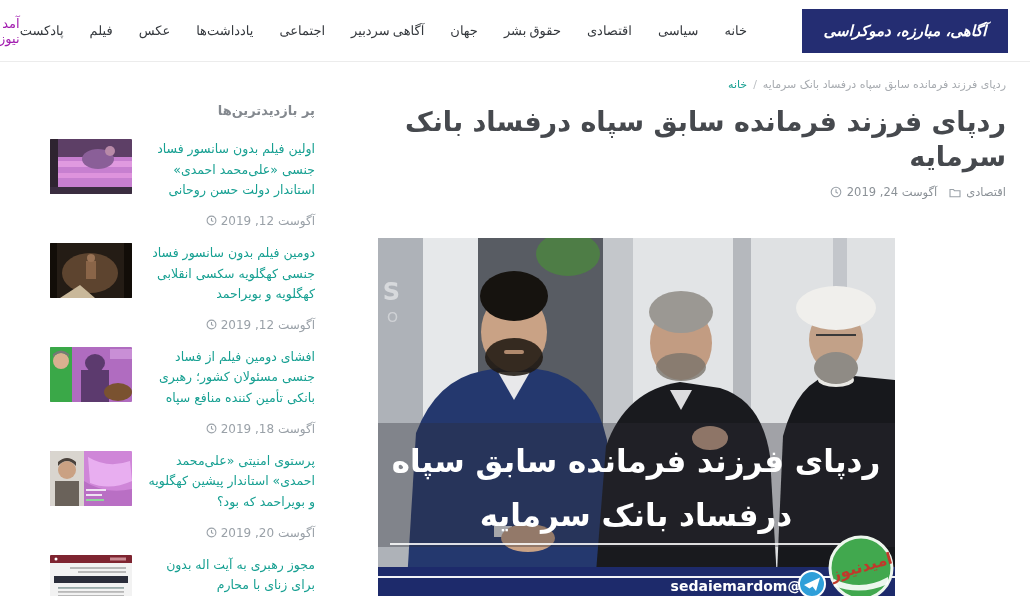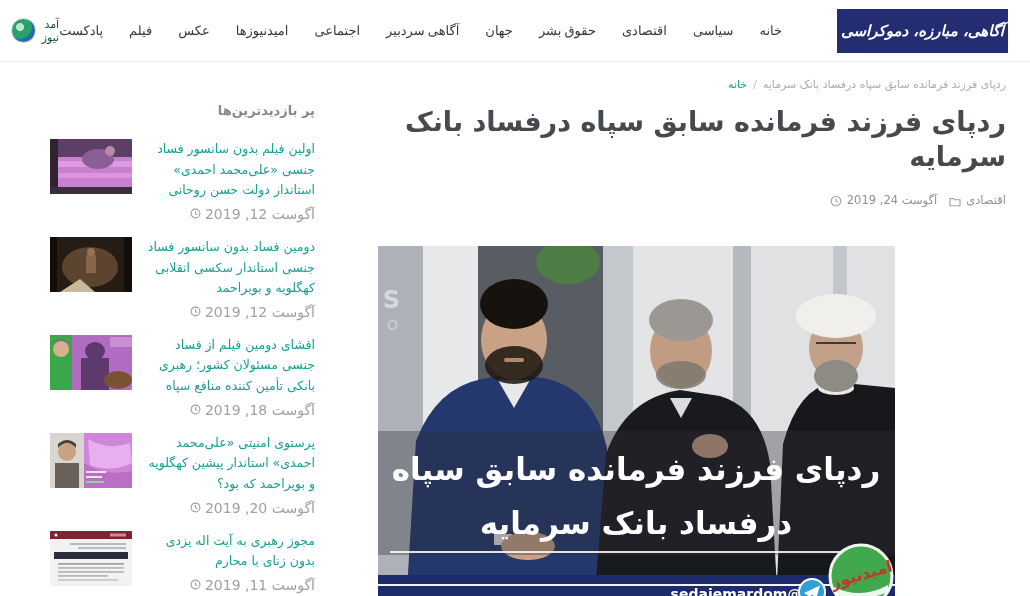--- a/index.html
+++ b/index.html
@@ -2,72 +2,72 @@
 <html lang="fa"><head>
 <meta charset="utf-8">
 <style>
   * { margin:0; padding:0; box-sizing:border-box; }
   body { background:#fff; font-family:"DejaVu Sans", sans-serif; }
   .screen { position:relative; width:1030px; height:596px; background:#fff; overflow:hidden; direction:rtl; }
 
   
   .topbar { position:absolute; top:0; right:0; left:0; height:62px; background:#fff;
             border-bottom:1px solid #ececec; display:flex; align-items:center; padding:0 22px; direction:rtl; }
-  .brand { width:171px; height:44px; background:#242d72; color:#fff; display:flex; align-items:center; justify-content:center;
+  .brand { width:206px; height:44px; background:#242d72; color:#fff; display:flex; align-items:center; justify-content:center;
            font-family:"DejaVu Serif", serif; font-style:italic; font-weight:bold; font-size:15px; letter-spacing:.5px;
            margin-left:55px; flex:none; cursor:pointer; }
   .mainnav { display:flex; align-items:center; gap:26px; }
   .mainnav a { color:#35393e; font-size:13px; text-decoration:none; white-space:nowrap; cursor:pointer;font-family:Liberation Serif, serif; }
   .top-spacer { flex:1; }
   .account { display:flex; align-items:center; gap:6px; margin-left:58px; cursor:pointer; }
-  .account .acc-label { font-size:11px; color:#14532d; }
+  .account .acc-label { font-size:13px; color:#a21caf; }
   .avatar { width:25px; height:25px; border-radius:50%;
             background:radial-gradient(circle at 35% 35%, #bfe3d2 0 18%, #2aa06a 19% 55%, #1f6fae 56% 100%);
             border:1px solid #d8d8d8; flex:none; }
 
   
   .article { position:absolute; left:378px; top:62px; width:628px; direction:rtl; text-align:right; }
   .breadcrumb { margin-top:16px; font-size:11px; color:#a7abb0; }
   .breadcrumb .bc-current { color:#a7abb0; text-decoration:none; cursor:pointer; }
   .breadcrumb .bc-sep { color:#b9bdc1; margin:0 6px; }
   .breadcrumb .bc-home { color:#17a092; text-decoration:none; cursor:pointer; }
   .headline { margin-top:13px; font-size:27px; font-weight:bold; color:#46494e; line-height:1.3; }
   .meta { margin-top:11px; display:flex; align-items:center; gap:12px; font-size:11.5px; color:#8b9197; }
-  .meta .meta-item { display:flex; align-items:flex-end; gap:5px;margin-top:8px; }
+  .meta .meta-item { display:flex; align-items:center; gap:5px; }
   .feature { width:517px; height:360px; margin:39px auto 0 0; display:block; }
 
   
   .sidebar { position:absolute; left:10px; top:62px; width:305px; direction:rtl; text-align:right; }
   .side-heading { margin-top:41px; font-size:13px; color:#84898f; }
   .side-list { margin-top:21px; }
   .side-item { display:flex; gap:13px; margin-bottom:15px; min-height:56px; cursor:pointer; text-decoration:none;padding-left:40px; }
   .side-text { flex:1; }
   .side-title { font-size:12.5px; color:#17a092; line-height:1.65; }
-  .side-date { margin-top:5px; display:flex; align-items:center; gap:4px; font-size:14px; color:#9aa1a8; }
+  .side-date { margin-top:13px; display:flex; align-items:center; gap:4px; font-size:12px; color:#9aa1a8; }
   .thumb { width:82px; height:55px; flex:none; border-radius:1px; overflow:hidden; }
   svg text { font-family:"DejaVu Sans", sans-serif; }
 </style>
 </head>
 <body>
 
 <div class="screen">
 
   <header class="topbar">
     <div class="brand">
       <span>آگاهی، مبارزه، دموکراسی</span>
     </div>
     <nav class="mainnav">
       <a>خانه</a>
       <a>سیاسی</a>
       <a>اقتصادی</a>
       <a>حقوق بشر</a>
       <a>جهان</a>
       <a>آگاهی سردبیر</a>
       <a>اجتماعی</a>
-      <a>امیدنیوز‌ها</a>
+      <a>یادداشت‌ها</a>
       <a>عکس</a>
       <a>فیلم</a>
       <a>پادکست</a>
     </nav>
     <div class="top-spacer"></div>
     <div class="account">
       <span class="acc-label">آمد نیوز</span>
       <span class="avatar"></span>
 
     </div>
@@ -185,21 +185,21 @@
           <rect y="34" width="82" height="5" fill="#de93dd"></rect>
           <ellipse cx="48" cy="20" rx="16" ry="10" fill="#8a5f98"></ellipse>
           <circle cx="60" cy="12" r="5" fill="#b88aa8"></circle>
           <rect width="8" height="55" fill="#2e2430"></rect>
           <rect y="48" width="82" height="7" fill="#3a2d40"></rect>
         </svg>
       </a>
 
       <a class="side-item">
         <div class="side-text">
-          <div class="side-title">دومین فساد بدون سانسور فساد جنسی استاندار سکسی انقلابی کهگلویه و بویراحمد</div>
+          <div class="side-title">دومین فیلم بدون سانسور فساد جنسی کهگلویه سکسی انقلابی کهگلویه و بویراحمد</div>
           <div class="side-date">
             <span>آگوست 12, 2019</span>
             <svg width="11" height="11" viewBox="0 0 12 12">
               <circle cx="6" cy="6" r="4.8" fill="none" stroke="#9aa1a8" stroke-width="1.2"></circle>
               <polyline points="6,3.2 6,6.2 8,7.2" fill="none" stroke="#9aa1a8" stroke-width="1.2"></polyline>
             </svg>
           </div>
         </div>
         <svg class="thumb" viewBox="0 0 82 55">
           <rect width="82" height="55" fill="#241c15"></rect>
@@ -255,21 +255,21 @@
           <path d="M8 15 Q17 5 26 15 L26 11 Q17 3 8 11 Z" fill="#4a423c"></path>
           <rect x="5" y="30" width="24" height="25" fill="#6a625a"></rect>
           <rect x="36" y="38" width="20" height="2" fill="#efe3f2"></rect>
           <rect x="36" y="43" width="16" height="2" fill="#efe3f2"></rect>
           <rect x="36" y="48" width="18" height="2" fill="#8fd69a"></rect>
         </svg>
       </a>
 
       <a class="side-item">
         <div class="side-text">
-          <div class="side-title">مجوز رهبری به آیت اله یزدی بدون زنای با محارم</div>
+          <div class="side-title">مجوز رهبری به آیت اله بدون برای زنای با محارم</div>
           <div class="side-date">
             <span>آگوست 11, 2019</span>
             <svg width="11" height="11" viewBox="0 0 12 12">
               <circle cx="6" cy="6" r="4.8" fill="none" stroke="#9aa1a8" stroke-width="1.2"></circle>
               <polyline points="6,3.2 6,6.2 8,7.2" fill="none" stroke="#9aa1a8" stroke-width="1.2"></polyline>
             </svg>
           </div>
         </div>
         <svg class="thumb" viewBox="0 0 82 55">
           <rect width="82" height="55" fill="#f2f2f2"></rect>

